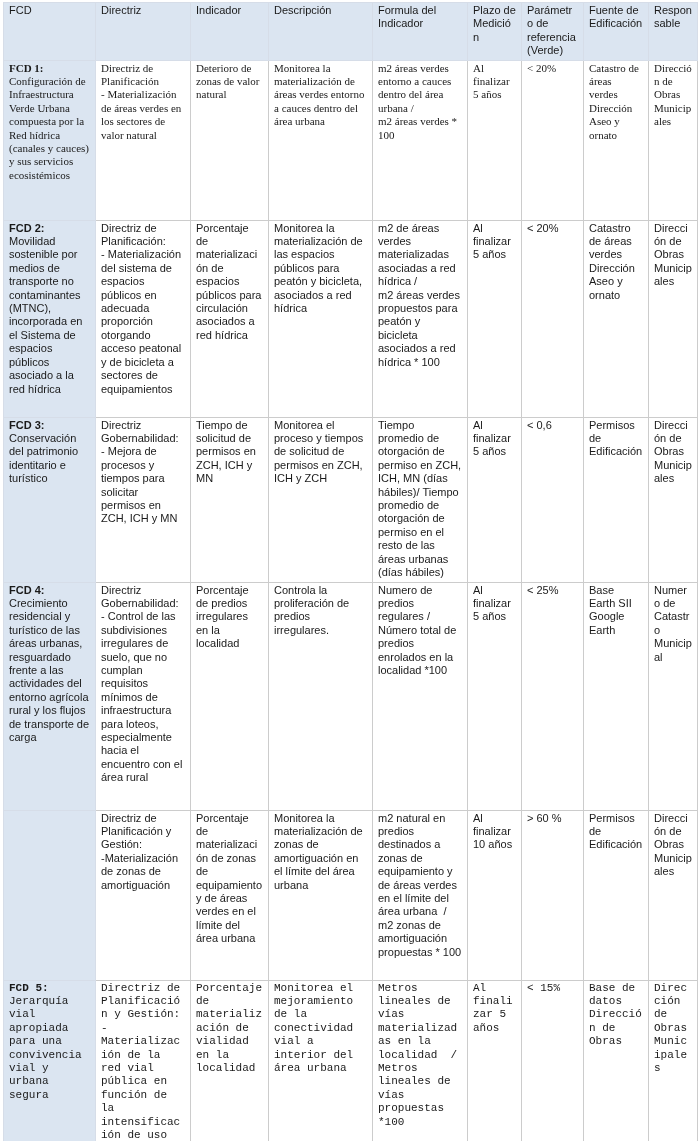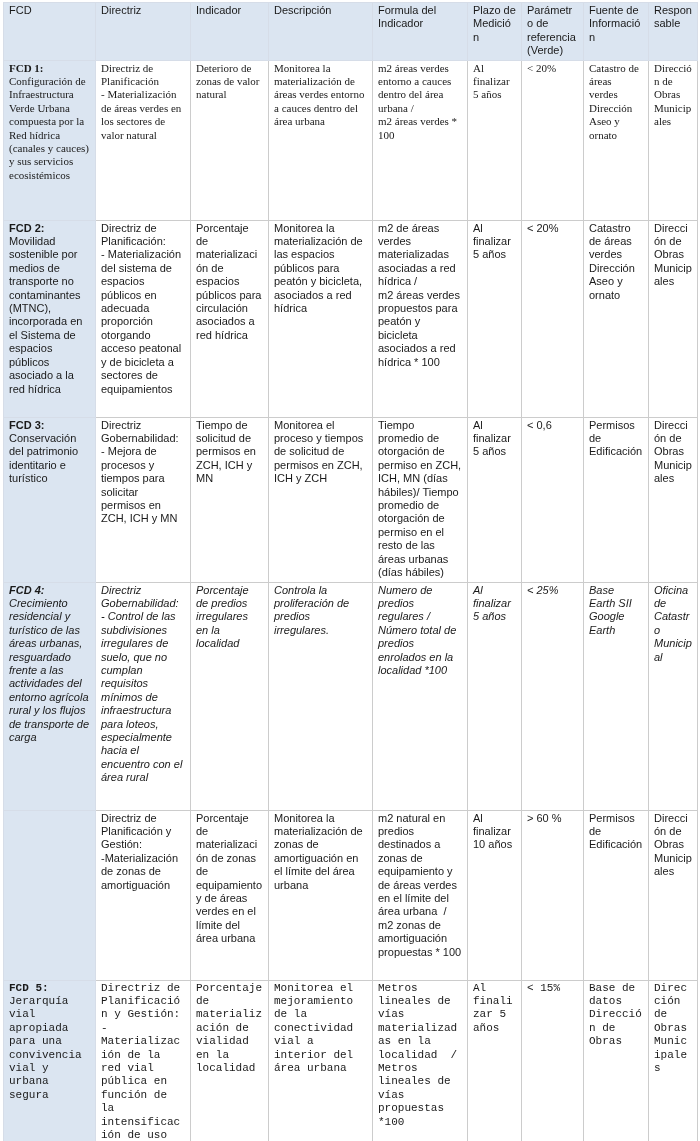--- a/index.html
+++ b/index.html
@@ -40,21 +40,21 @@
   .matrix td.fcd {
     background: #dbe5f1;
     border-color: #d6dde8;
   }
   .txt { white-space: pre-wrap; }
   .b   { font-weight: bold; }
   tr.hr { height: 56px; margin-top: 37px; }
   tr.r1 { height: 160px; font-family: Liberation Serif, serif; }
   tr.r2 { height: 197px; }
   tr.r3 { height: 160px; }
-  tr.r4 { height: 228px; font-style: italic; }
+  tr.r4 { height: 228px; }
   tr.r5 { height: 170px; }
   tr.r6 { height: 156px; font-family: Liberation Mono, monospace; }
 </style>
 </head>
 <body>
 
 <table class="matrix">
   <colgroup>
     <col style="width:92px">
       <col style="width:95px">
@@ -68,21 +68,21 @@
   </colgroup>
   <thead>
     <tr class="hr">
       <th><span class="txt">FCD</span></th>
       <th><span class="txt">Directriz</span></th>
       <th><span class="txt">Indicador</span></th>
       <th><span class="txt">Descripción</span></th>
       <th><span class="txt">Formula del Indicador</span></th>
       <th><span class="txt">Plazo de Medición</span></th>
       <th><span class="txt">Parámetro de referencia (Verde)</span></th>
-      <th><span class="txt">Fuente de Información</span></th>
+      <th><span class="txt">Fuente de Edificación</span></th>
       <th><span class="txt">Responsable</span></th>
     </tr>
   </thead>
   <tbody>
     <tr class="r1">
       <td class="fcd"><span class="txt b">FCD 1:</span> <span class="txt">Configuración de Infraestructura Verde Urbana compuesta por la Red hídrica (canales y cauces) y sus servicios ecosistémicos</span></td>
       <td><span class="txt">Directriz de Planificación
 - Materialización de áreas verdes en los sectores de valor natural</span></td>
       <td><span class="txt">Deterioro de zonas de valor natural</span></td>
       <td><span class="txt">Monitorea la materialización de áreas verdes entorno a cauces dentro del área urbana</span></td>
@@ -122,21 +122,21 @@
       <td class="fcd"><span class="txt b">FCD 4:</span> <span class="txt">Crecimiento residencial y turístico de las áreas urbanas, resguardado frente a las actividades del entorno agrícola rural y los flujos de transporte de carga</span></td>
       <td><span class="txt">Directriz Gobernabilidad:
 - Control de las subdivisiones irregulares de suelo, que no cumplan requisitos mínimos de infraestructura para loteos, especialmente hacia el encuentro con el área rural</span></td>
       <td><span class="txt">Porcentaje de predios irregulares en la localidad</span></td>
       <td><span class="txt">Controla la proliferación de predios irregulares.</span></td>
       <td><span class="txt">Numero de predios regulares /
 Número total de predios enrolados en la localidad *100</span></td>
       <td><span class="txt">Al finalizar 5 años</span></td>
       <td><span class="txt">&lt; 25%</span></td>
       <td><span class="txt">Base Earth SII Google Earth</span></td>
-      <td><span class="txt">Oficina de Catastro Municipal</span></td>
+      <td><span class="txt">Numero de Catastro Municipal</span></td>
     </tr>
     <tr class="r5">
       <td class="fcd"></td>
       <td><span class="txt">Directriz de Planificación y Gestión:
 -Materialización de zonas de amortiguación</span></td>
       <td><span class="txt">Porcentaje de materialización de zonas de equipamiento y de áreas verdes en el límite del área urbana</span></td>
       <td><span class="txt">Monitorea la materialización de zonas de amortiguación en el límite del área urbana</span></td>
       <td><span class="txt">m2 natural en predios destinados a zonas de equipamiento y de áreas verdes en el límite del área urbana  /
 m2 zonas de amortiguación propuestas * 100</span></td>
       <td><span class="txt">Al finalizar 10 años</span></td>

